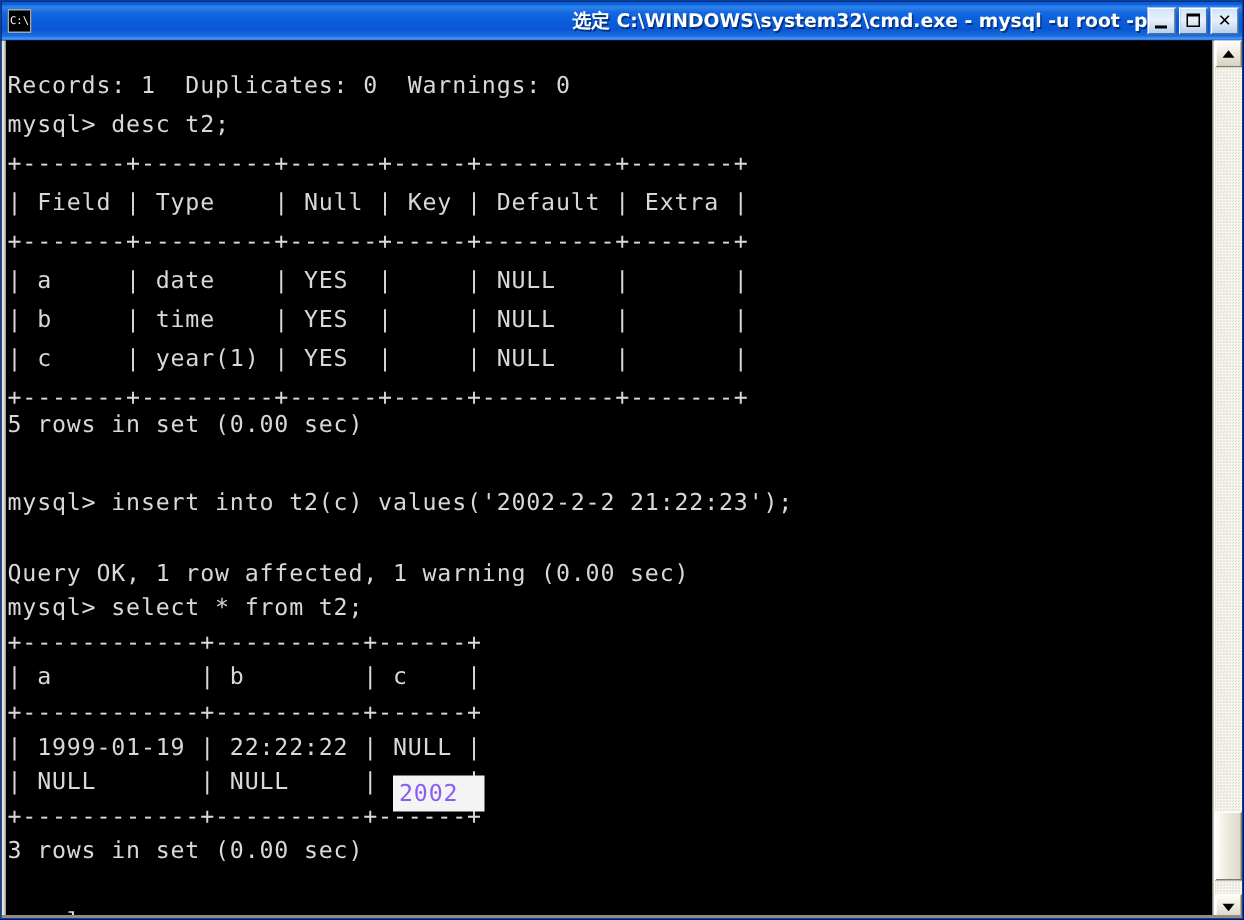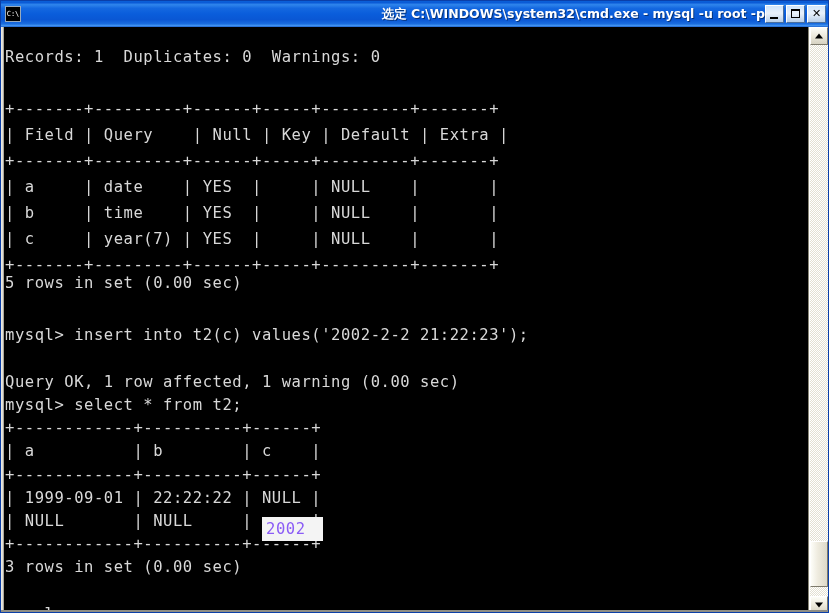--- a/index.html
+++ b/index.html
@@ -262,35 +262,36 @@
       <div class="winbtn winbtn-close">✕</div>
     </div>
   </div>
 
   <div id="client">
     <div id="client-border-left"></div>
 
     <div id="terminal">
 
       <div class="line" style="top: 17px;">Records: 1  Duplicates: 0  Warnings: 0</div>
+        <div class="line" style="top: 43px;">mysql&gt; desc t2;</div>
         <div class="line" style="top: 69px;">+-------+---------+------+-----+---------+-------+</div>
-        <div class="line" style="top: 95px;">| Field | Query    | Null | Key | Default | Extra |</div>
+        <div class="line" style="top: 95px;">| Field | Type    | Null | Key | Default | Extra |</div>
         <div class="line" style="top: 121px;">+-------+---------+------+-----+---------+-------+</div>
         <div class="line" style="top: 173px;">| b     | time    | YES  |     | NULL    |       |</div>
         <div class="line" style="top: 147px;">| a     | date    | YES  |     | NULL    |       |</div>
-        <div class="line" style="top: 199px;">| c     | year(7) | YES  |     | NULL    |       |</div>
+        <div class="line" style="top: 199px;">| c     | year(1) | YES  |     | NULL    |       |</div>
         <div class="line" style="top: 225px;">+-------+---------+------+-----+---------+-------+</div>
         <div class="line" style="top: 243px;">5 rows in set (0.00 sec)</div>
         <div class="line" style="top: 295px;">mysql&gt; insert into t2(c) values('2002-2-2 21:22:23');</div>
         <div class="line" style="top: 318px; margin-top: 24px;">Query OK, 1 row affected, 1 warning (0.00 sec)</div>
         <div class="line" style="top: 365px;">mysql&gt; select * from t2;</div>
         <div class="line" style="top: 388px;">+------------+----------+------+</div>
         <div class="line" style="top: 411px;">| a          | b        | c    |</div>
         <div class="line" style="top: 435px;">+------------+----------+------+</div>
-        <div class="line" style="top: 458px;">| 1999-09-01 | 22:22:22 | NULL |</div>
+        <div class="line" style="top: 458px;">| 1999-01-19 | 22:22:22 | NULL |</div>
         <div class="line" style="top: 481px;">| NULL       | NULL     |      |</div>
         <div class="line" style="top: 504px;">+------------+----------+------+</div>
         <div class="line" style="top: 527px;">3 rows in set (0.00 sec)</div>
         <div class="line" style="top: 574px;">mysql&gt;</div>
         <div id="selection-highlight" style="left: 257px; top: 490px; width: 61px; height: 24px;"></div>
       <div id="selection-text" style="left: 261px; top: 490px; height: 24px; line-height: 24px;">2002</div>
     </div>
   </div>
 
   <div id="scrollbar">

